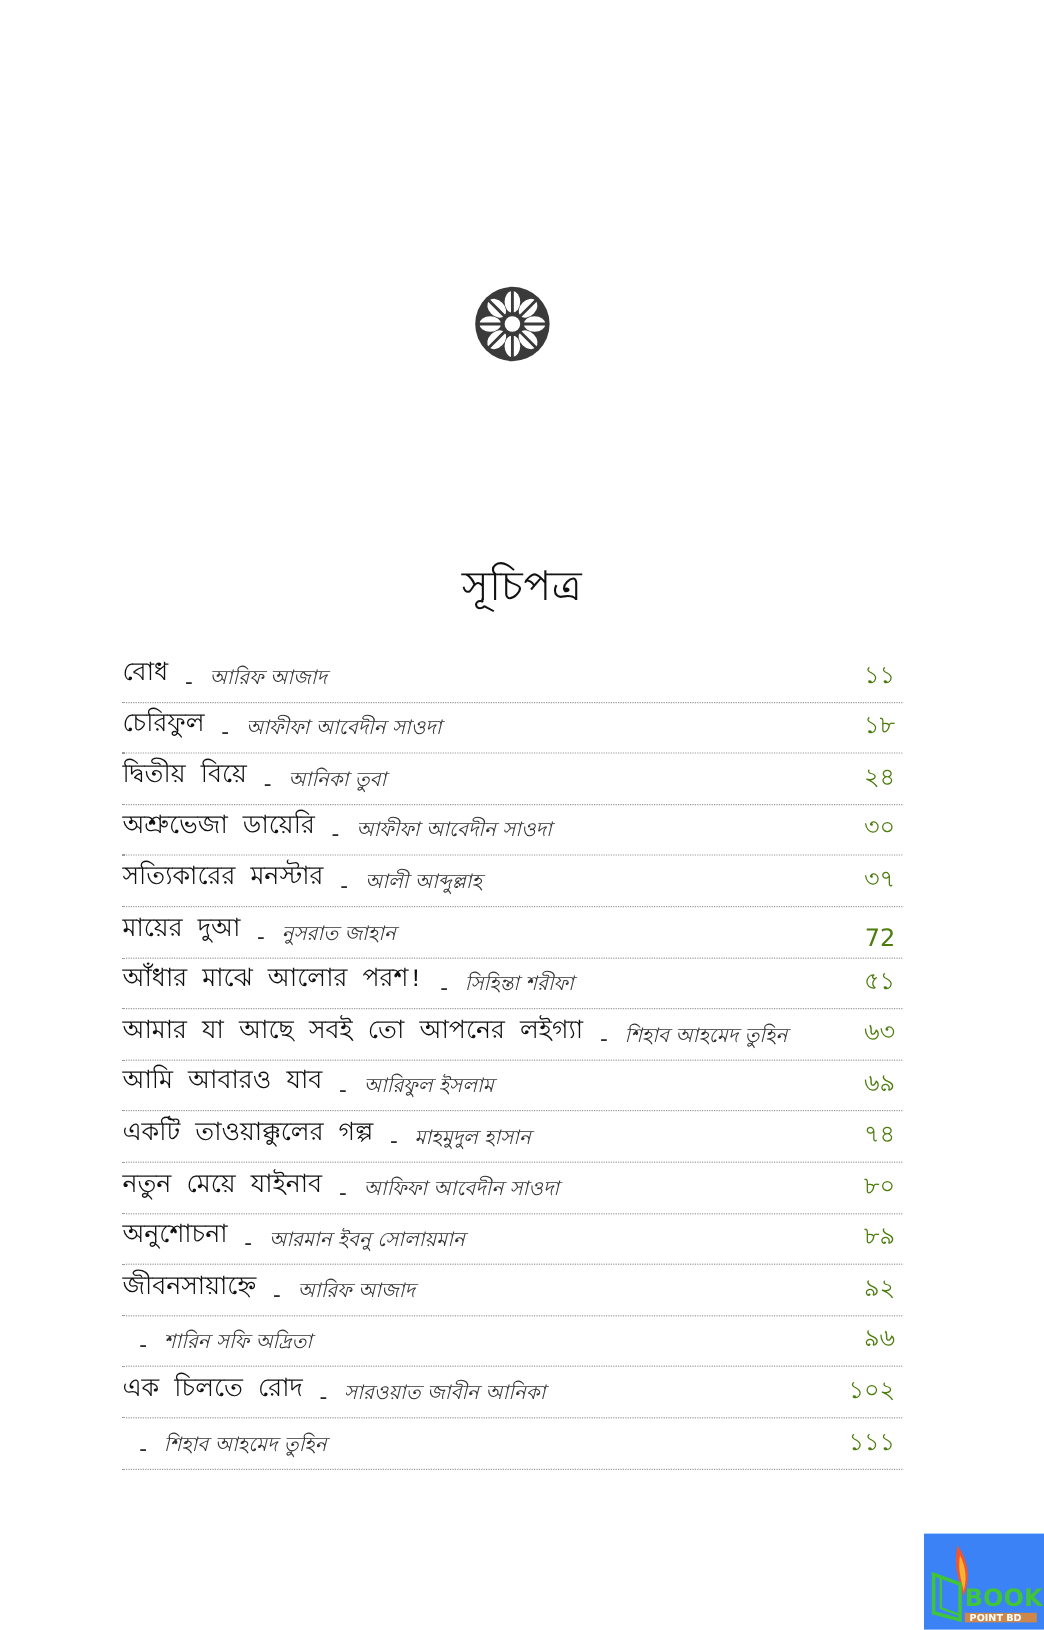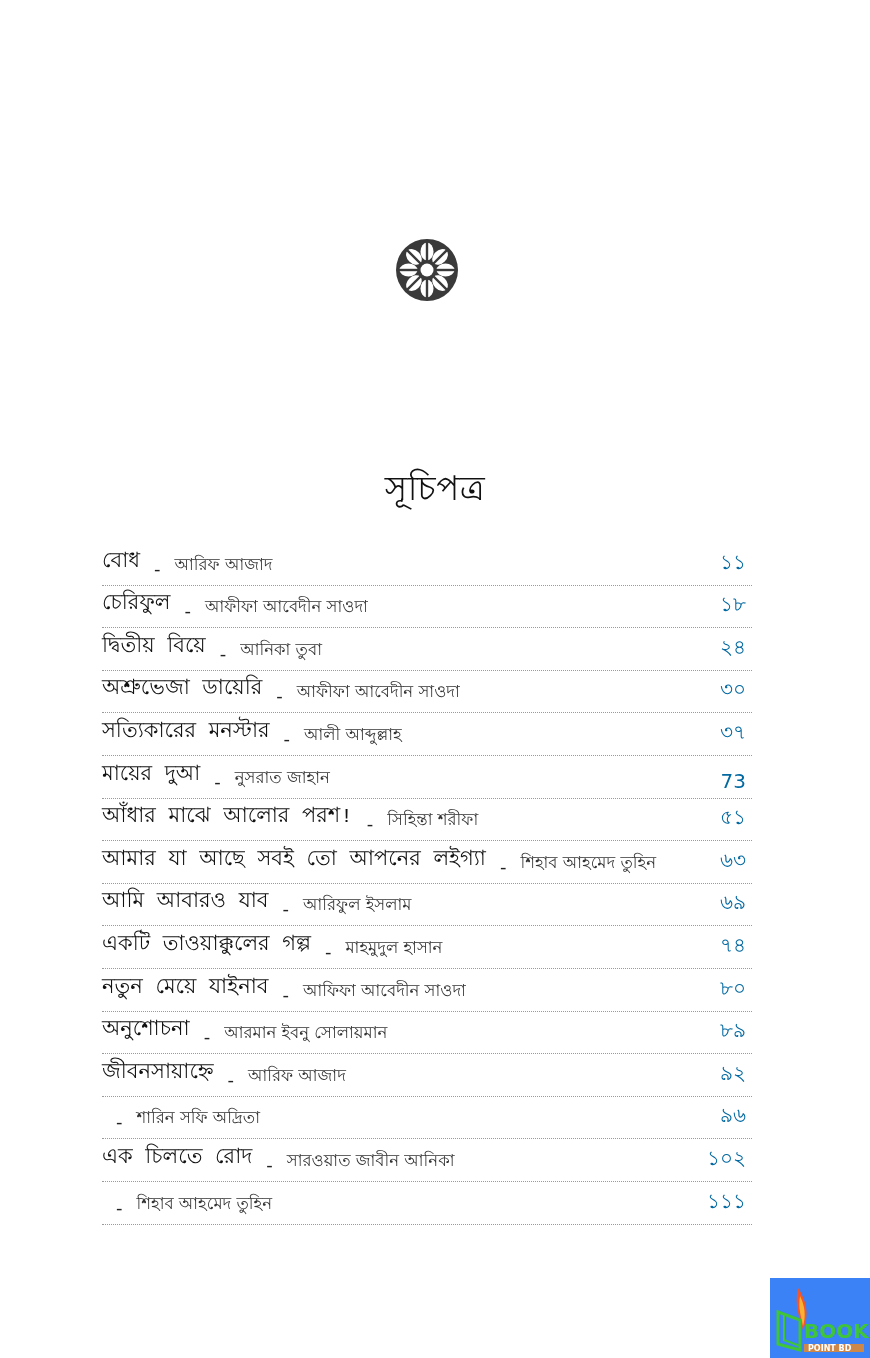--- a/index.html
+++ b/index.html
@@ -22,23 +22,23 @@
       list-style: none; margin: 0; padding: 0;
     }
     .toc-row {
       height: 42.6px; box-sizing: border-box;
       border-bottom: 1px dotted #9a9a9a;
       display: flex; align-items: flex-end; padding-bottom: 6px;
       position: relative;
     }
     .toc-title { font-size: 21px; color: #111; white-space: nowrap; font-family: Liberation Mono, monospace; }
     .toc-dash { font-size: 18px; color: #222; margin: 0 14px 0 14px; }
-    .toc-author { font-size: 16.5px; color: #333; white-space: nowrap; }
+    .toc-author { font-size: 16.5px; color: #333; white-space: nowrap; font-style: italic; }
     .toc-page {
-      position: absolute; right: 6px; bottom: 5px; font-size: 20px; color: #0369a1;
+      position: absolute; right: 6px; bottom: 5px; font-size: 20px; color: #4d7c0f;
     }
     .logo {
       position: absolute; left: 770px; top: 1278px; width: 100px; height: 80px;
       background: #3b82f6; overflow: hidden;
     }
   </style>
 </head>
 <body>
 
 <svg class="ornament" viewBox="0 0 64 64">
@@ -97,21 +97,21 @@
     <li class="toc-row">
       <span class="toc-title">সত্যিকারের মনস্টার</span>
       <span class="toc-dash">-</span>
       <span class="toc-author">আলী আব্দুল্লাহ</span>
       <span class="toc-page">৩৭</span>
     </li>
     <li class="toc-row">
       <span class="toc-title">মায়ের দুআ</span>
       <span class="toc-dash">-</span>
       <span class="toc-author">নুসরাত জাহান</span>
-      <span class="toc-page">73</span>
+      <span class="toc-page">72</span>
     </li>
     <li class="toc-row">
       <span class="toc-title">আঁধার মাঝে আলোর পরশ!</span>
       <span class="toc-dash">-</span>
       <span class="toc-author">সিহিন্তা শরীফা</span>
       <span class="toc-page">৫১</span>
     </li>
     <li class="toc-row">
       <span class="toc-title">আমার যা আছে সবই তো আপনের লইগ্যা</span>
       <span class="toc-dash">-</span>

